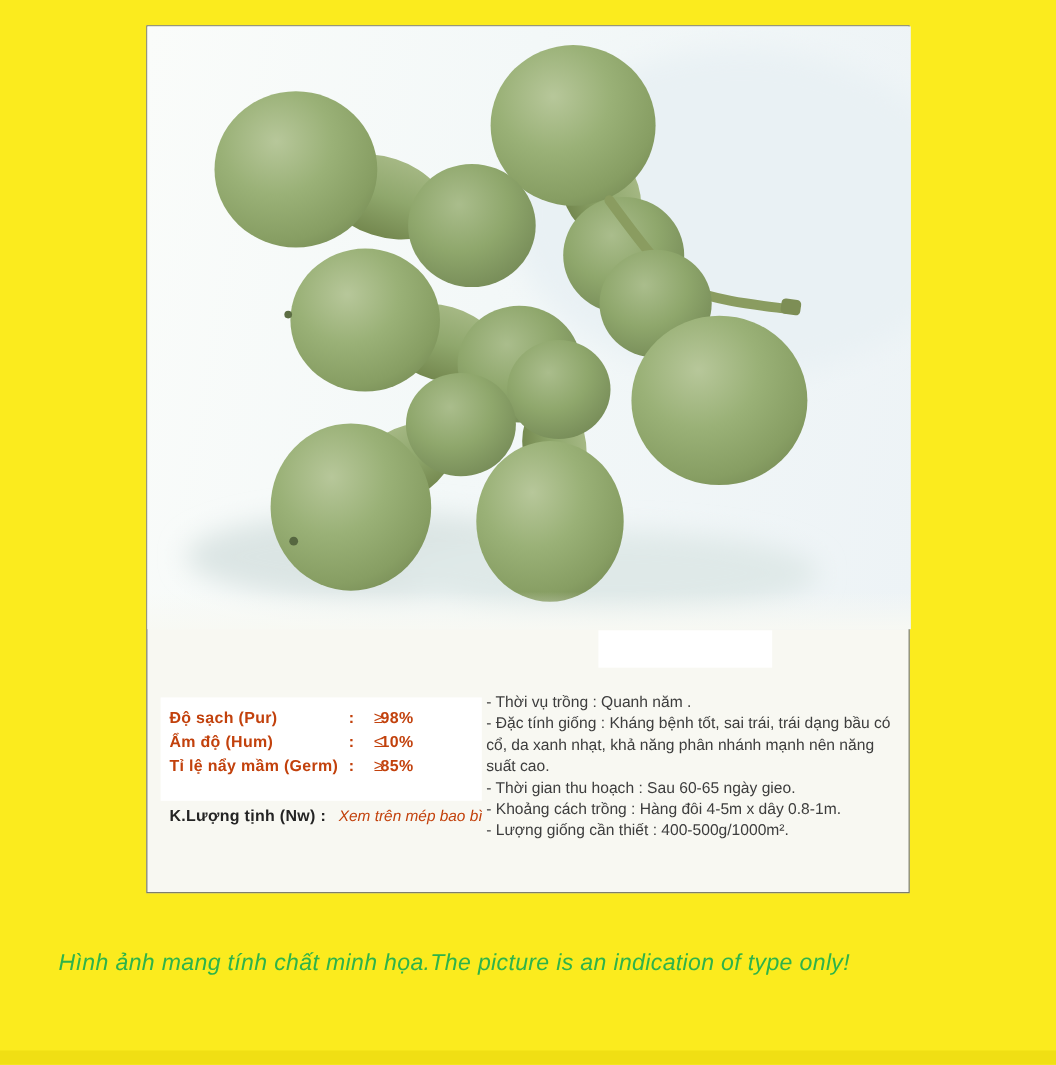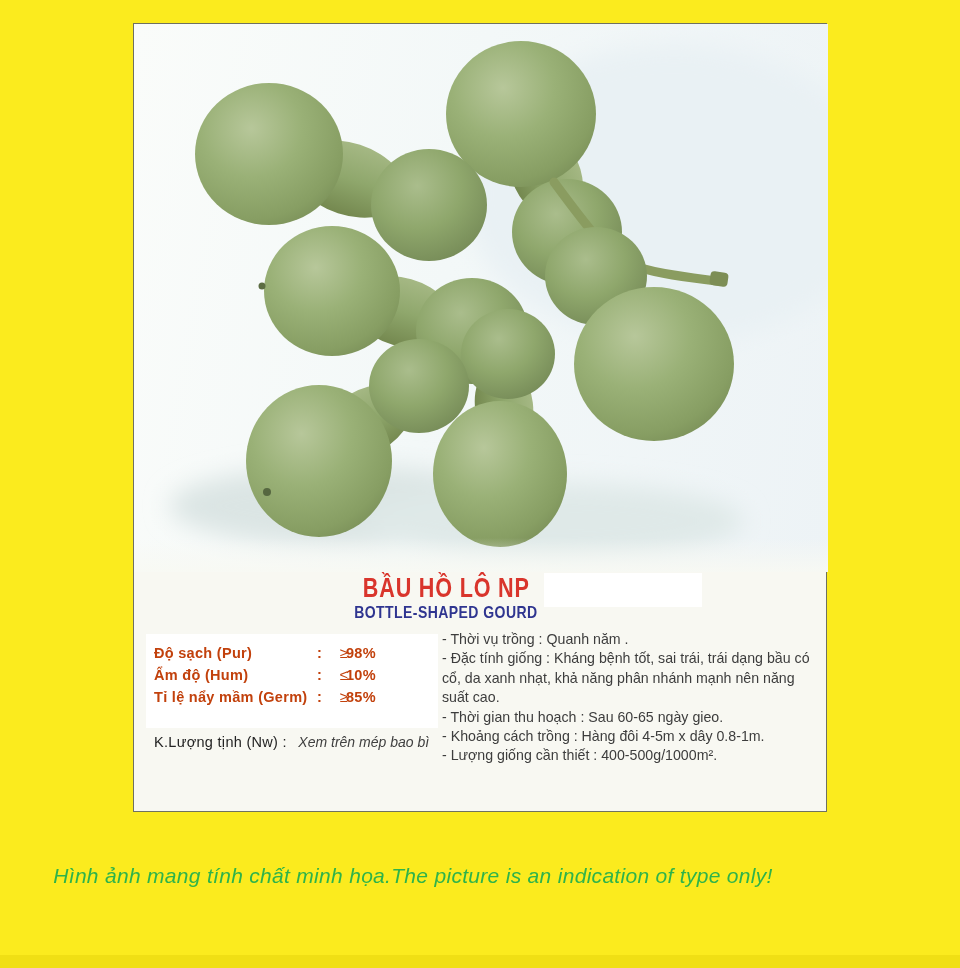--- a/index.html
+++ b/index.html
@@ -56,22 +56,22 @@
     font-size:14.5px; font-weight:bold; color:#c2410c;
   }
   .spec-row { position:relative; height:22px; letter-spacing:0.3px; }
   .spec-label { position:absolute; left:0; top:0; white-space:nowrap; }
   .spec-sep   { position:absolute; left:163px; top:0; }
   .spec-op    { position:absolute; left:186px; top:0; font-weight:normal; }
   .spec-value { position:absolute; right:0; top:0; width:80px; }
   .net-weight {
     position:absolute; left:20px; top:709px; white-space:nowrap;
   }
-  .nw-label { font-size:14.5px; font-weight:normal; color:#242424; letter-spacing:0.3px; }
-  .nw-value { font-size:14px; font-style:italic; font-weight:normal; color:#404040; margin-left:7px; }
+  .nw-label { font-size:14.5px; font-weight:bold; color:#242424; letter-spacing:0.3px; }
+  .nw-value { font-size:14px; font-style:italic; font-weight:normal; color:#c2410c; margin-left:7px; }
   
   .description {
     position:absolute; left:308px; top:606px; width:382px;
     font-size:14.2px; line-height:19.4px; color:#3d3d3d;
   }
   
   .footer-note {
     position:absolute; left:0; top:840px; width:826px;
     text-align:center;
     font-family:Liberation Sans, sans-serif;
@@ -168,26 +168,20 @@
           <circle cx="133" cy="468" r="4" fill="#566740"></circle>
         </g>
 
         <rect x="0" y="514" width="694" height="34" fill="url(#fadeGrad)"></rect>
       </svg>
     </div>
 
     <div class="patch patch-title"></div>
     <div class="patch patch-table"></div>
 
-    <div class="title-block">
-      <span class="title">BẦU HỒ LÔ NP</span>
-      <span class="subtitle">
-        <span>BOTTLE-SHAPED GOURD</span>
-      </span>
-    </div>
 
     <div class="specs" id="spec-rows">
         <div class="spec-row">
         <span class="spec-label">Độ sạch (Pur)</span>
         <span class="spec-sep">:</span>
         <span class="spec-op">≥</span>
         <span class="spec-value">98%</span>
       </div>
         <div class="spec-row">
         <span class="spec-label">Ẩm độ (Hum)</span>

